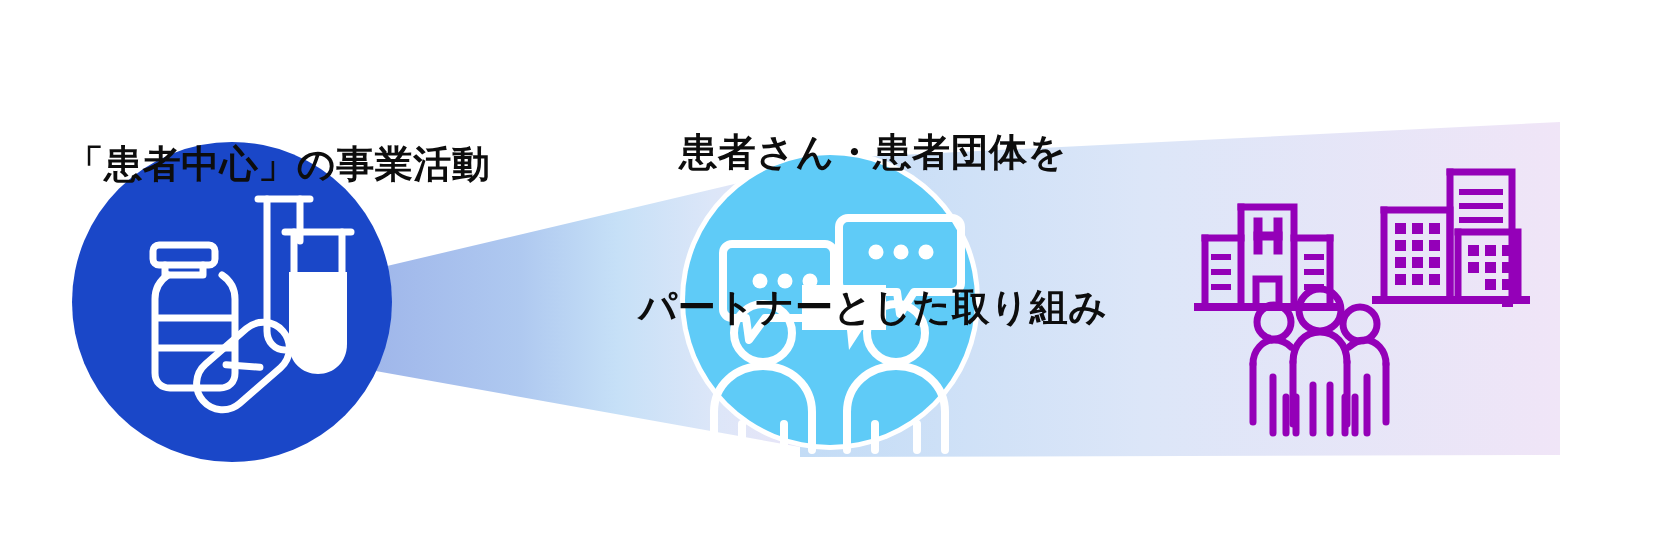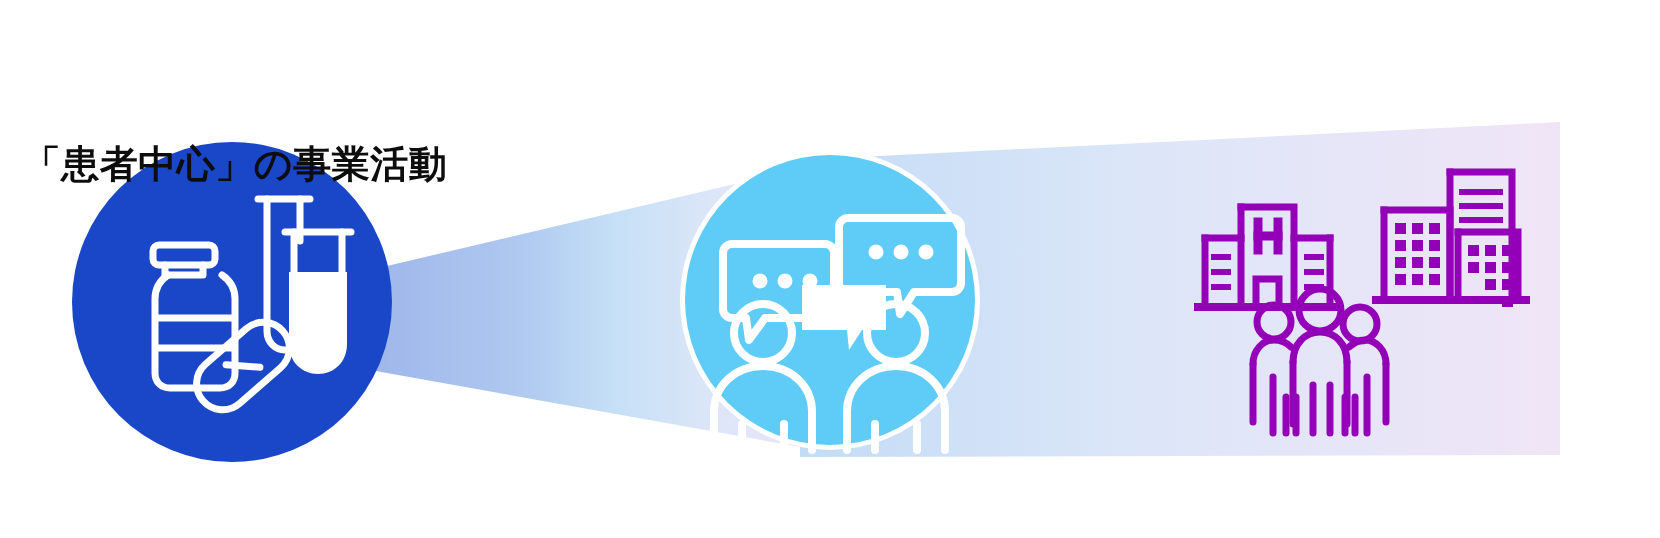--- a/index.html
+++ b/index.html
@@ -13,20 +13,21 @@
   
   .title{
     position:absolute;
     color:#0d0d0d;
     font-weight:700;
     font-size:38px;
     line-height:1.36;
     letter-spacing:0.5px;
     text-align:center;
     white-space:pre;
+    margin-left:43px;
   }
   #title-1{ left:0px;  top:36px; width:470px; text-align:center;}
   #title-2{ left:570px;top:24px; width:520px;}
   #title-3{ left:1150px;top:24px;width:500px;}
 
   .tline{display:block;}
 </style>
 </head>
 <body>
 
@@ -231,18 +232,20 @@
         <path d="M1355,397 v36"></path>
       </g>
     </g>
   </svg>
 
   <div class="title" id="title-1">
     <span class="tline">「患者中心」の事業活動</span>
   </div>
 
   <div class="title" id="title-2">
+    <span class="tline">患者さん・患者団体を</span>
+    <span class="tline">パートナーとした取り組み</span>
   </div>
 
   <div class="title" id="title-3">
   </div>
 
 </div>
 
 </body></html>

